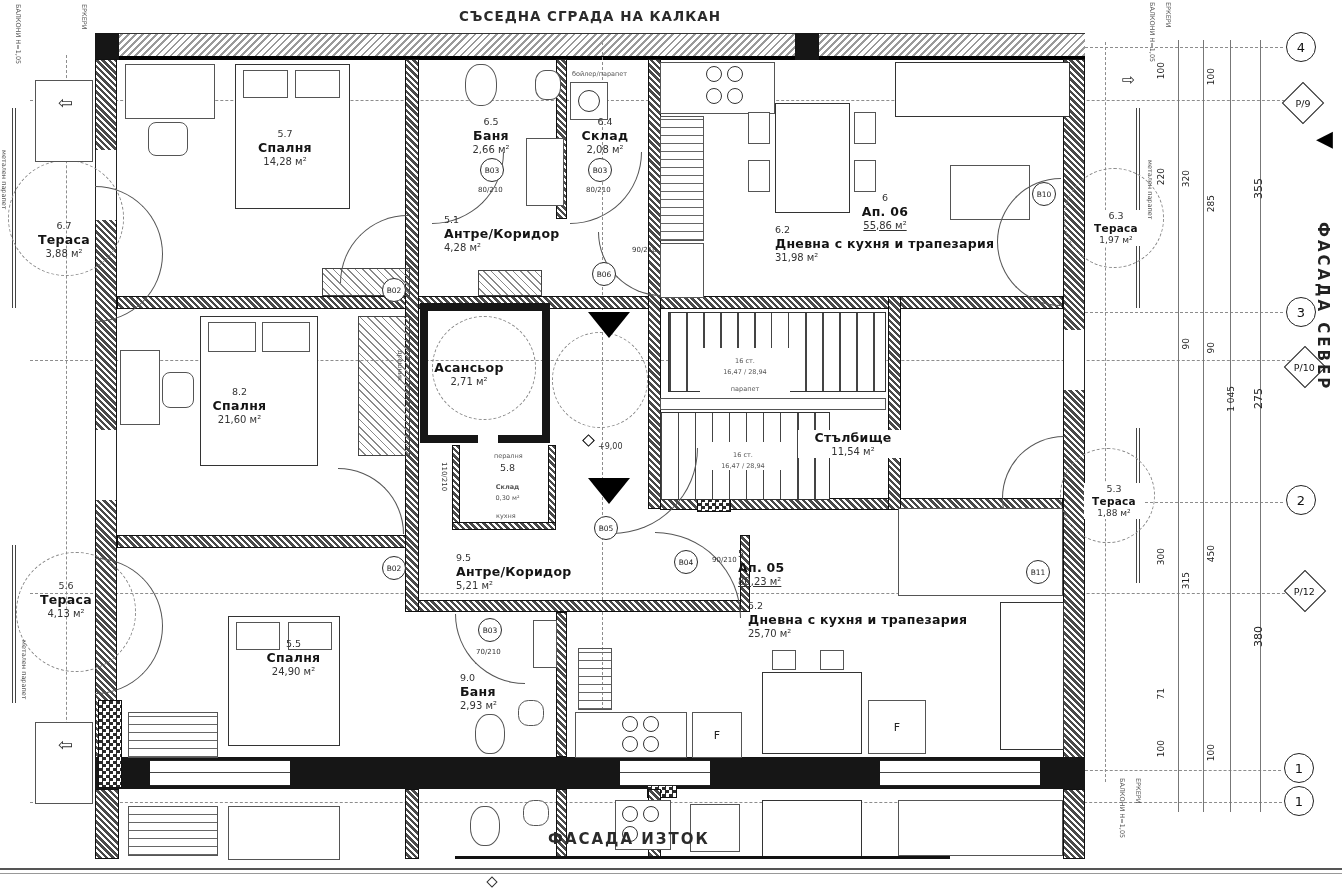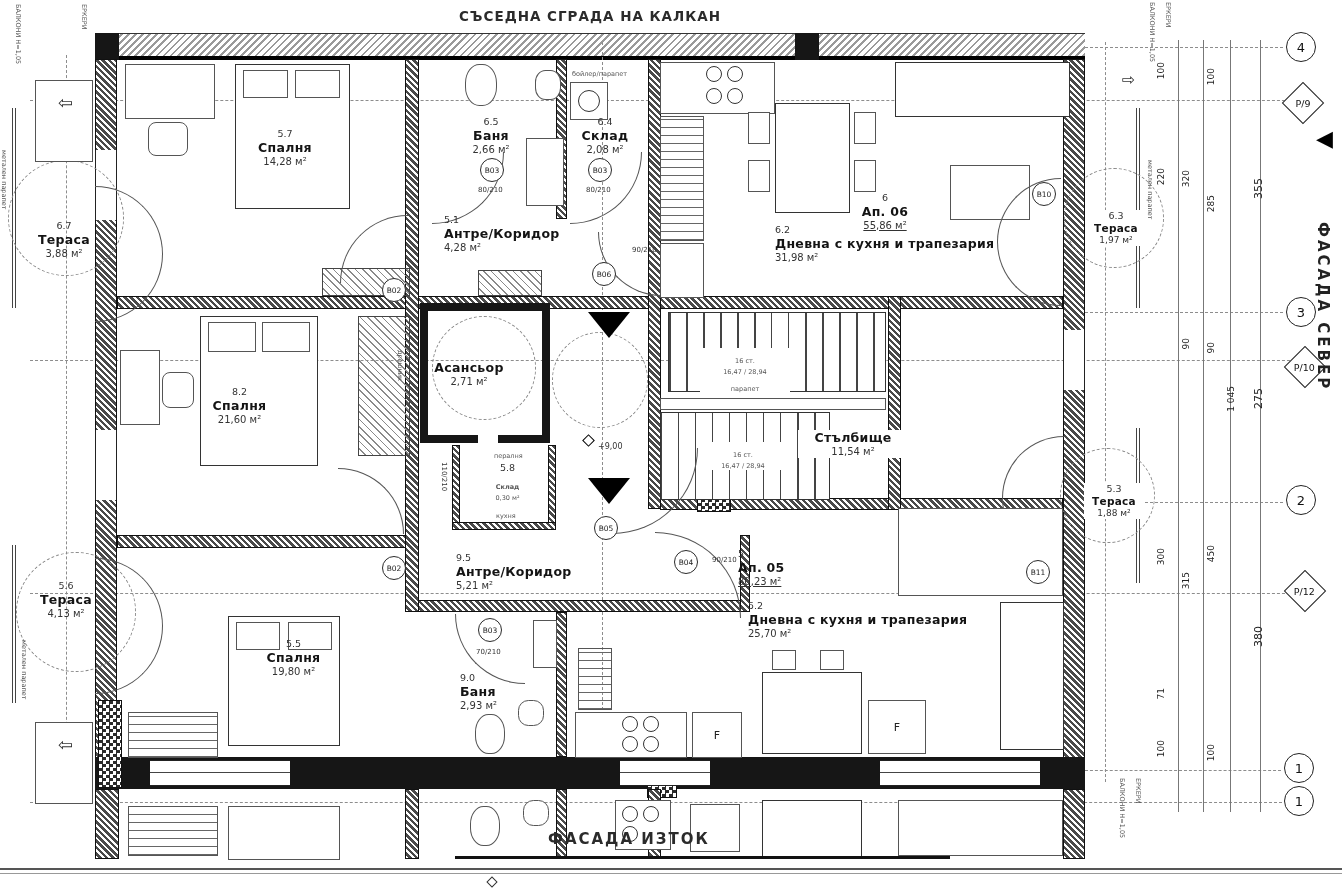--- a/index.html
+++ b/index.html
@@ -284,21 +284,21 @@
     <span class="ra">25,70 м²</span>
   </div>
 
   <div class="a fur" style="left:228px;top:616px;width:112px;height:130px"></div>
   <div class="a furl" style="left:236px;top:622px;width:44px;height:28px"></div>
   <div class="a furl" style="left:288px;top:622px;width:44px;height:28px"></div>
   <div class="a furl linesv" style="left:128px;top:712px;width:90px;height:46px"></div>
   <div class="a room" style="left:246px;top:638px;width:95px">
     <span class="rn">5.5</span>
     <span class="rt">Спалня</span>
-    <span class="ra">19,80 м²</span>
+    <span class="ra">24,90 м²</span>
   </div>
 
   <div class="a furl" style="left:533px;top:620px;width:24px;height:48px"></div>
   <div class="a furl" style="left:518px;top:700px;width:26px;height:26px;border-radius:40%"></div>
   <div class="a furl" style="left:475px;top:714px;width:30px;height:40px;border-radius:45%"></div>
   <div class="a room" style="left:452px;top:672px;width:75px;text-align:left;padding-left:8px">
     <span class="rn">9.0</span>
     <span class="rt">Баня</span>
     <span class="ra">2,93 м²</span>
   </div>

